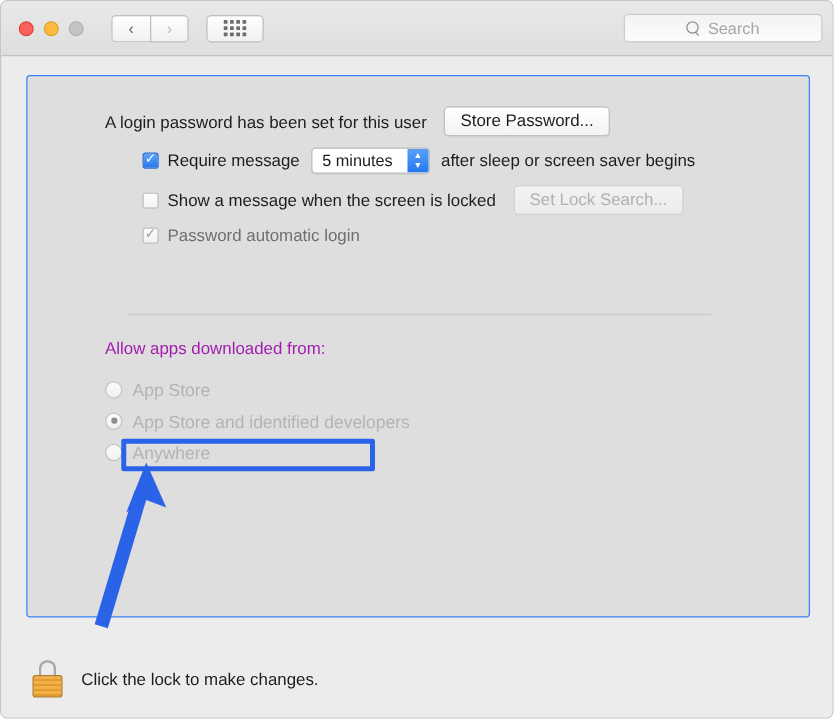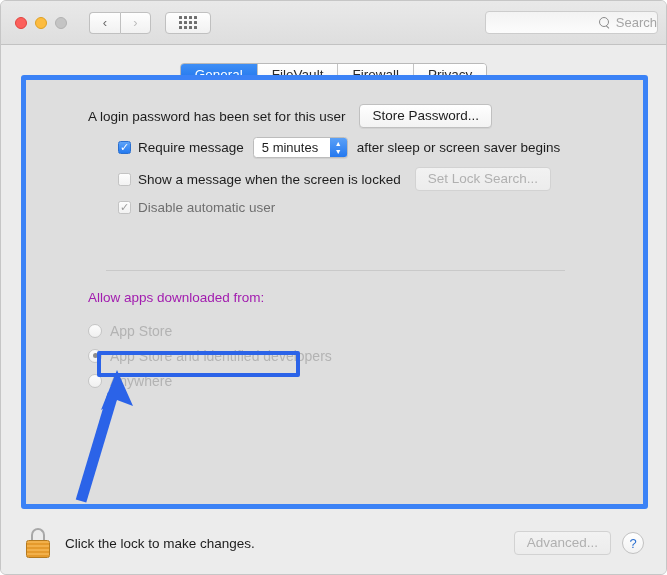--- a/index.html
+++ b/index.html
@@ -92,28 +92,28 @@
     font-size: 14.5px;
     color: #33302f;
     font-weight: 500;
     pointer-events: none;
   }
 
   .search-field {
     position: absolute;
     right: 8px;
     top: 10px;
-    width: 173px;
+    width: 159px;
     height: 23px;
     background: linear-gradient(to bottom, #f3f3f3, #fcfcfc);
     border: 1px solid #ccc;
     border-radius: 4px;
     display: flex;
     align-items: center;
-    justify-content: flex-end;
+    justify-content: center;
     gap: 6px;
   }
   .search-field .mag {
     width: 11px; height: 11px;
     position: relative;
     display: inline-block;
   }
   .search-field .mag::before {
     content: "";
     position: absolute;
@@ -163,25 +163,25 @@
   .tab:last-child { border-right: none; }
   .tab.active {
     background: linear-gradient(to bottom, #3d8ef6, #1a6fe8);
     color: #ffffff;
   }
 
   
   .panel {
     position: absolute;
     left: 20px;
-    top: 74px;
+    top: 59px;
     width: 627px;
     height: 434px;
     background: #dedede;
-    border: 5px solid #3b82f6;
+    border: 1px solid #3b82f6;
     border-radius: 3px;
   }
 
   .section-top {
     padding: 24px 0 0 62px;
   }
 
   .row {
     display: flex;
     align-items: center;
@@ -342,21 +342,21 @@
   }
 
   
   .bottombar {
     position: absolute;
     left: 0; right: 0;
     bottom: 0;
     height: 62px;
     display: flex;
     align-items: center;
-    padding: 0 22px 0 24px;
+    padding: 0 12px 0 24px;
     background: #ececec;
   }
   .lock-icon {
     width: 26px; height: 30px;
     position: relative;
     flex: 0 0 auto;
     margin-right: 14px;
   }
   .lock-icon .shackle {
     position: absolute;
@@ -481,21 +481,21 @@
       <div class="row" style="margin-left:30px;">
         <span class="cb off"></span>
         <span class="txt">Show a message when the screen is locked</span>
         <button class="push-btn disabled">Set Lock Search...</button>
       </div>
 
       <div class="row" style="margin-left:30px;">
         <span class="cb on-disabled">
             <span class="mark">✓</span>
           </span>
-        <span class="txt dim" style="color:#6f6f6f;">Disable automatic user</span>
+        <span class="txt dim" style="color:#6f6f6f;">Password automatic login</span>
       </div>
 
     </div>
 
     <div class="divider"></div>
 
     <div class="section-bottom">
       <div class="section-title">Allow apps downloaded from:</div>
 
       <div class="radio-row">
@@ -522,19 +522,15 @@
     <path d="M 56 14 L 72 50 L 56 44 L 40 54 Z" fill="#2b63e8"></path>
   </svg>
 
   <div class="bottombar">
     <span class="lock-icon">
       <span class="shackle"></span>
       <span class="body"></span>
     </span>
     <span class="lock-text">Click the lock to make changes.</span>
 
-    <div class="bottom-right">
-      <button class="push-btn disabled adv-btn">Advanced...</button>
-      <span class="help-btn">?</span>
-    </div>
   </div>
 
 </div>
 
 </body></html>

